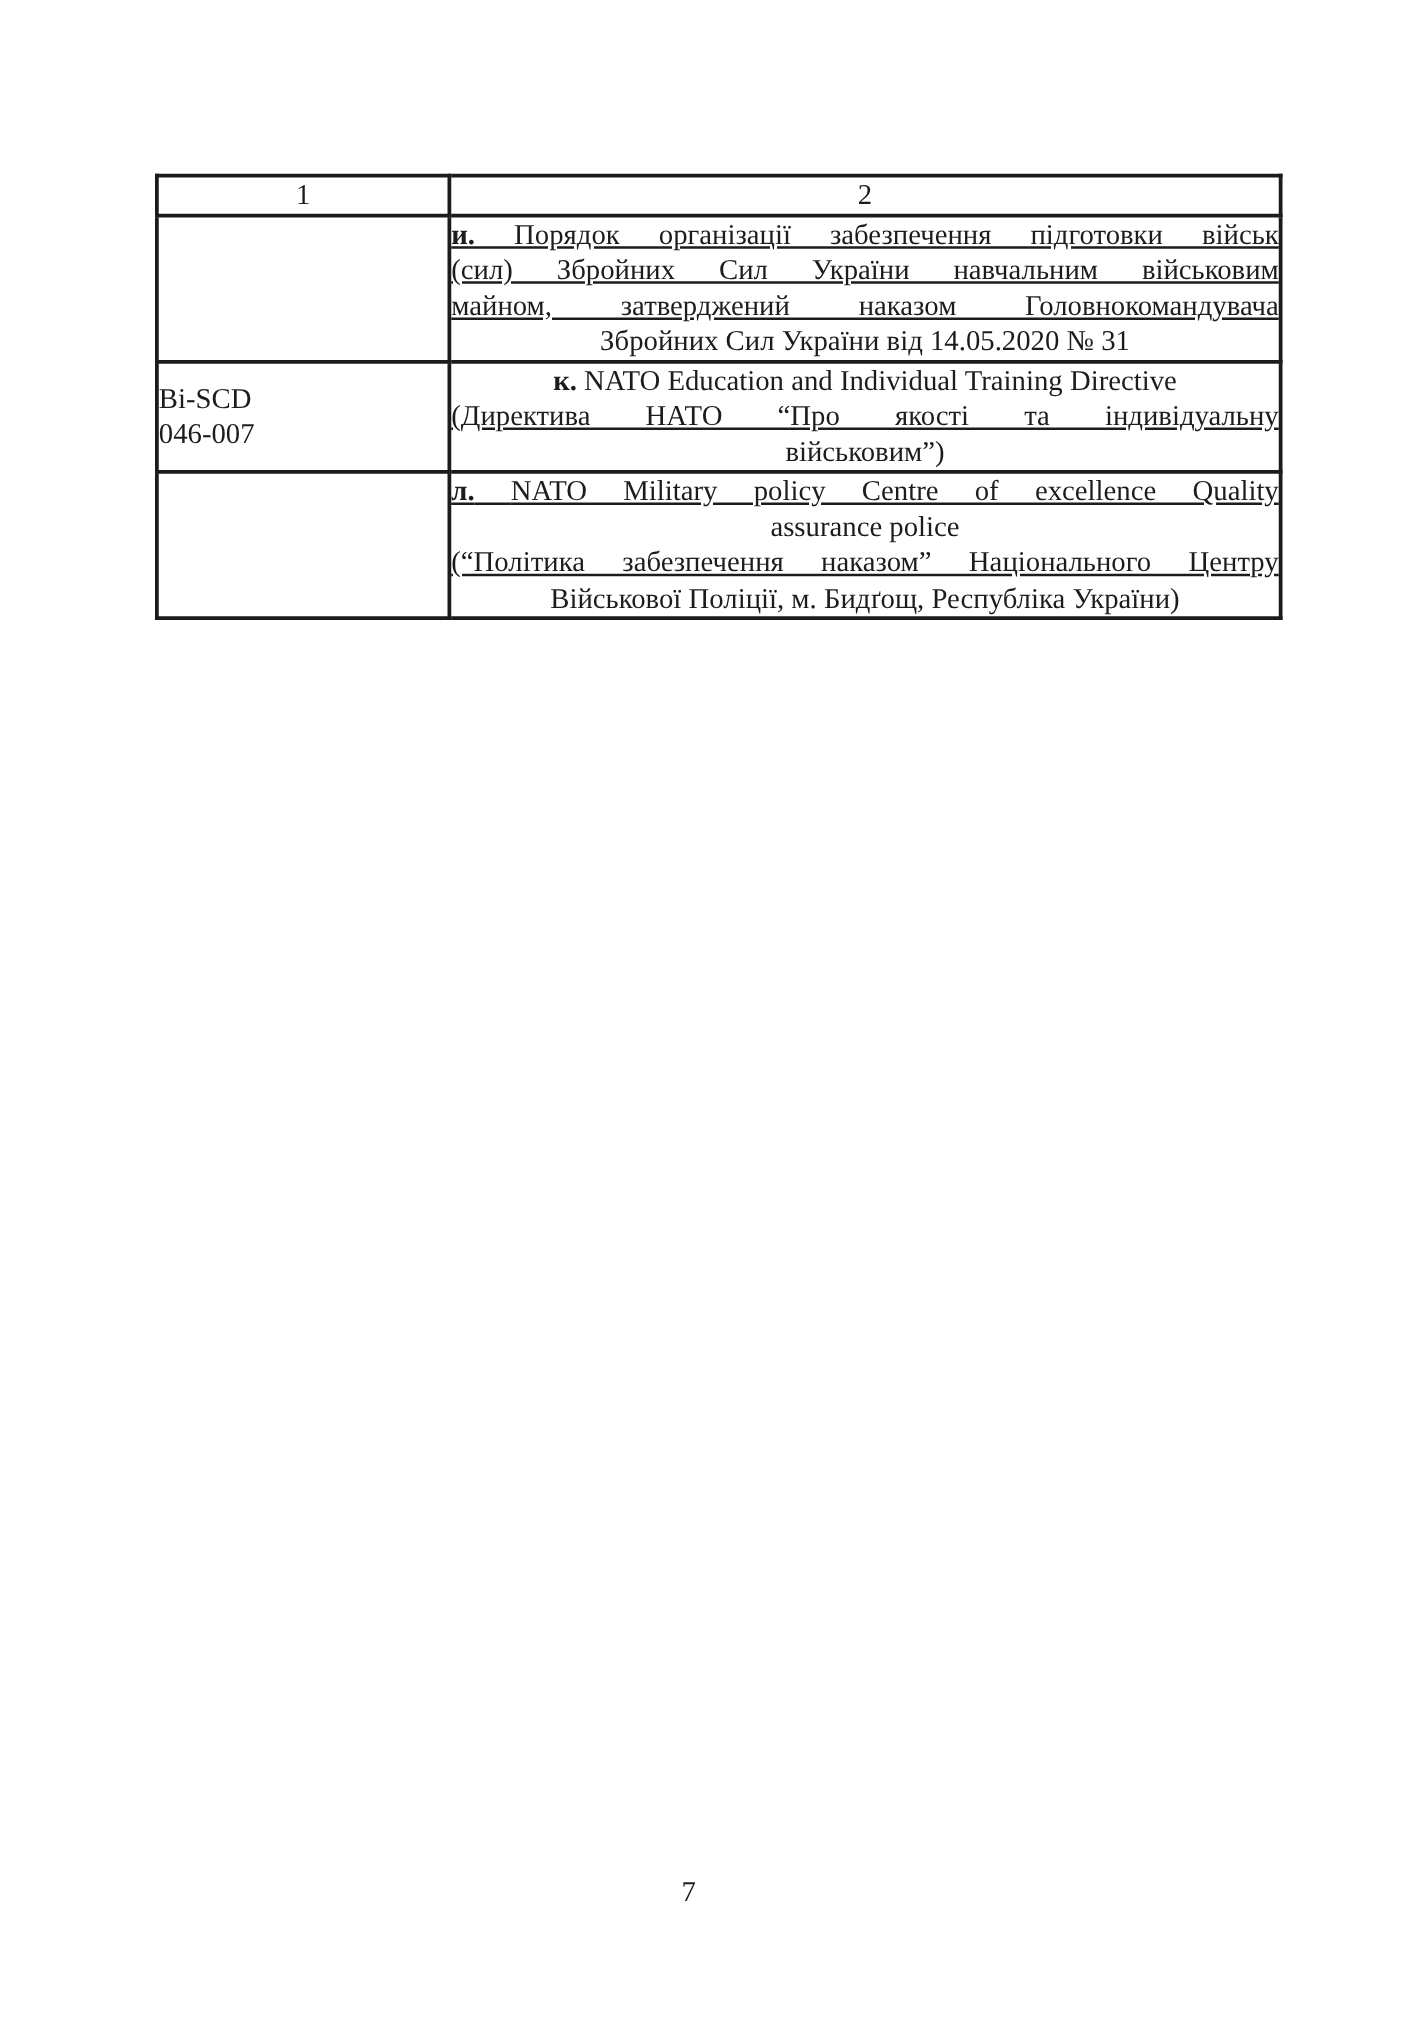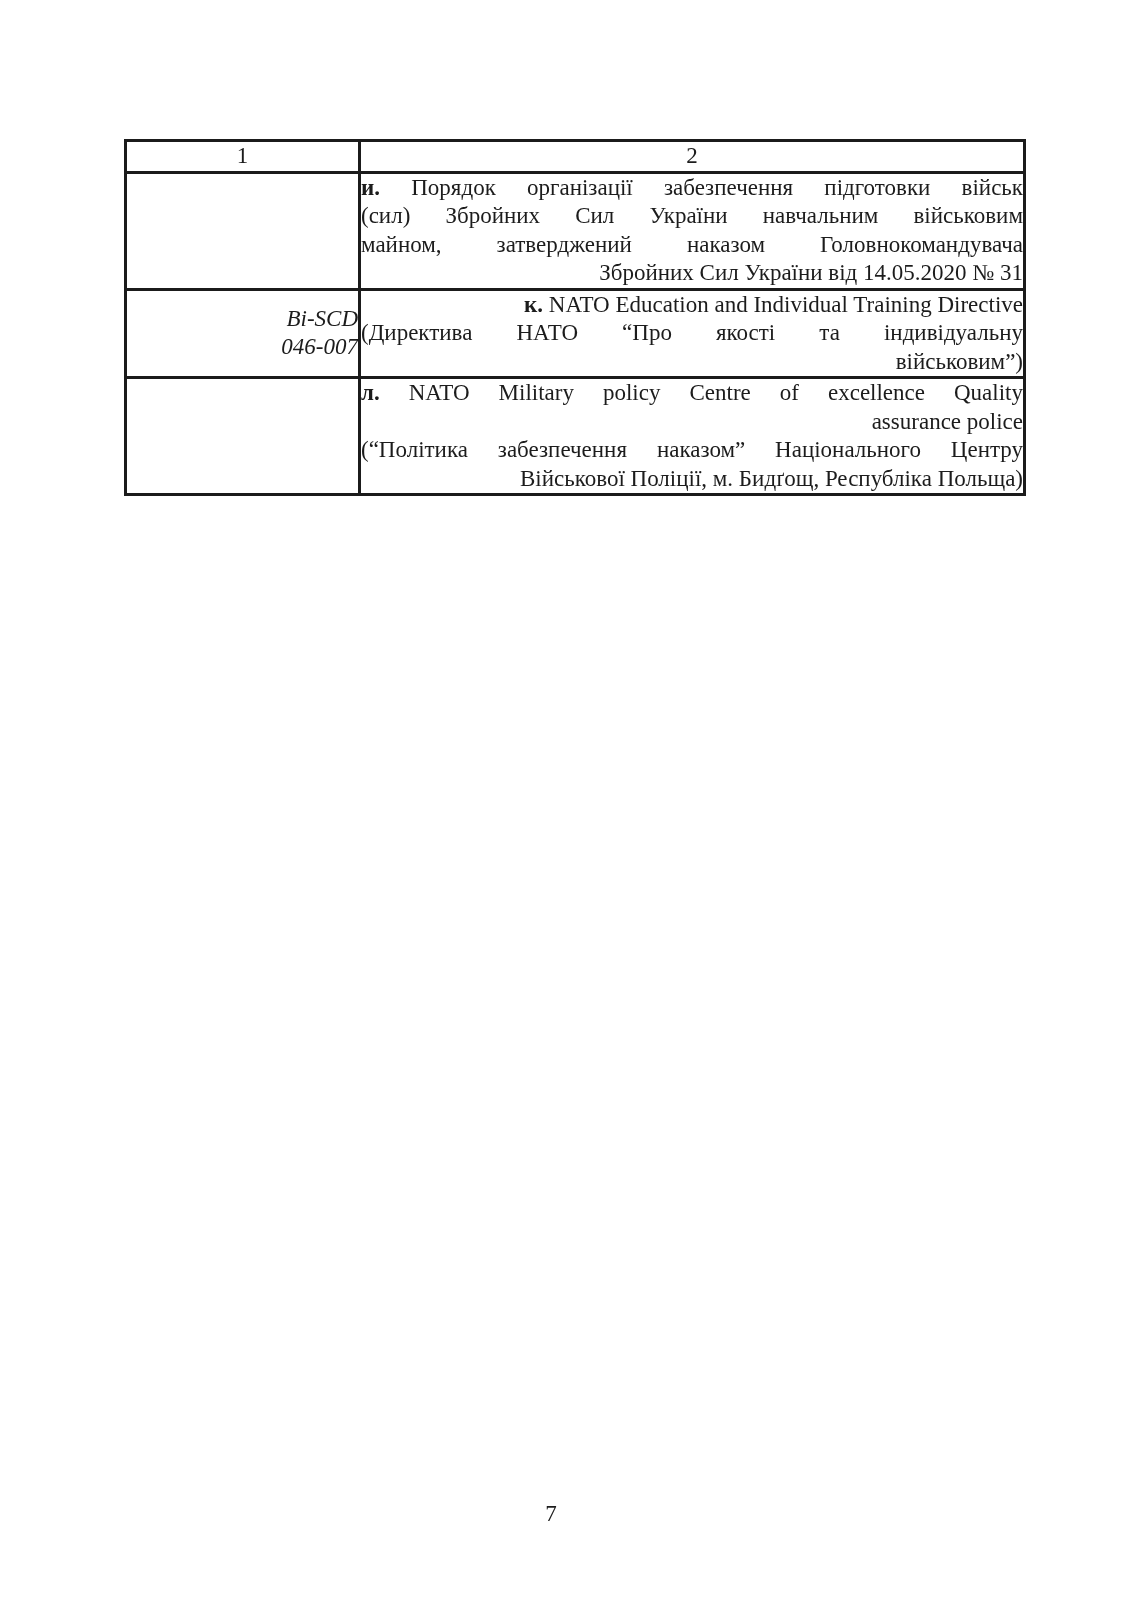--- a/index.html
+++ b/index.html
@@ -31,38 +31,38 @@
     line-height: 28.5px;
     color: #1c1c1c;
   }
   col.c1 { width: 234px; }
   tr.hdr td {
     height: 24px;
     text-align: center;
     vertical-align: middle;
   }
   td.code-cell {
-    text-align: right;
+    text-align: left;
     vertical-align: middle;
-    font-style: italic;
   }
   td.desc-cell {
     vertical-align: top;
     padding: 2px 7px 3px 7px;
   }
   .ln {
     font-size: 23px;
     line-height: 28.5px;
-    text-align: right;
+    text-align: center;
   }
   .ln.j {
     text-align: justify;
     text-align-last: justify;
     -moz-text-align-last: justify;
     text-justify: inter-word;
+    text-decoration: underline;
   }
   .mk { font-weight: bold; }
   .code-line { line-height: 28.5px; }
   .footer {
     position: absolute;
     top: 1501px;
     left: 0;
     width: 1102px;
     text-align: center;
     font-size: 23px;
@@ -107,21 +107,21 @@
         <div class="ln">військовим”)</div>
       </td>
     </tr>
 
     <tr>
       <td class="code-cell"></td>
       <td class="desc-cell">
         <div class="ln j"><b class="mk">л.</b> <span>NATO Military policy Centre of excellence Quality</span></div>
         <div class="ln">assurance police</div>
         <div class="ln j">(“Політика забезпечення наказом” Національного Центру</div>
-        <div class="ln">Військової Поліції, м. Бидґощ, Республіка Польща)</div>
+        <div class="ln">Військової Поліції, м. Бидґощ, Республіка України)</div>
       </td>
     </tr>
 
   </tbody>
     </table>
 
   <div class="footer">
     <span>7</span>
   </div>
 

